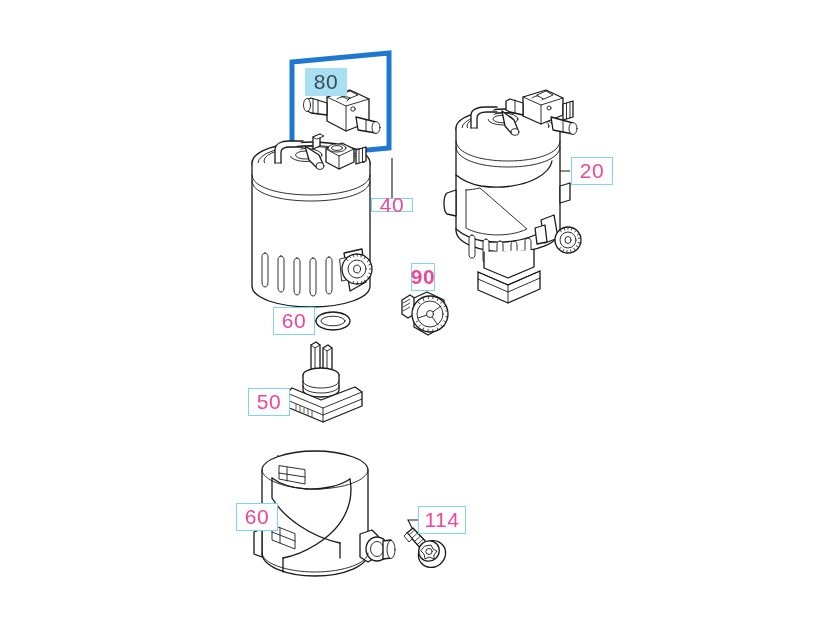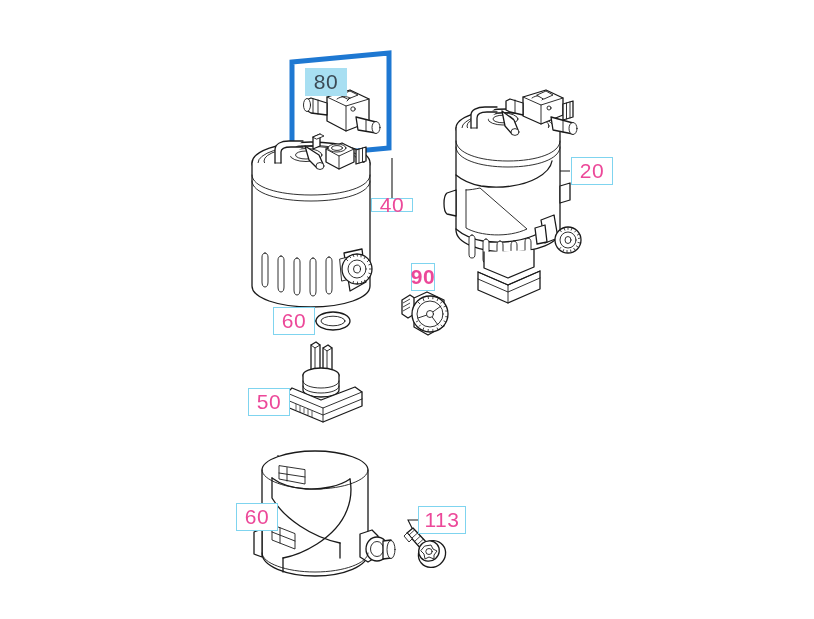--- a/index.html
+++ b/index.html
@@ -401,16 +401,16 @@
 
   <div class="lbl" style="left:248px; top:388px; width:42px; height:28px;">
     <span>50</span>
   </div>
 
   <div class="lbl" style="left:236px; top:503px; width:42px; height:28px;">
     <span>60</span>
   </div>
 
   <div class="lbl" style="left:418px; top:506px; width:48px; height:28px;">
-    <span>113</span>
+    <span>114</span>
   </div>
 
 </div>
 
 </body></html>

